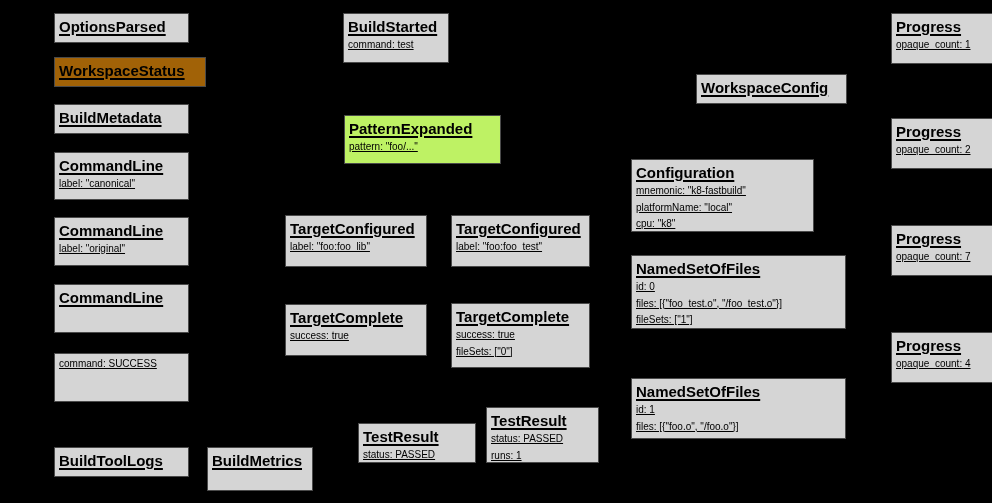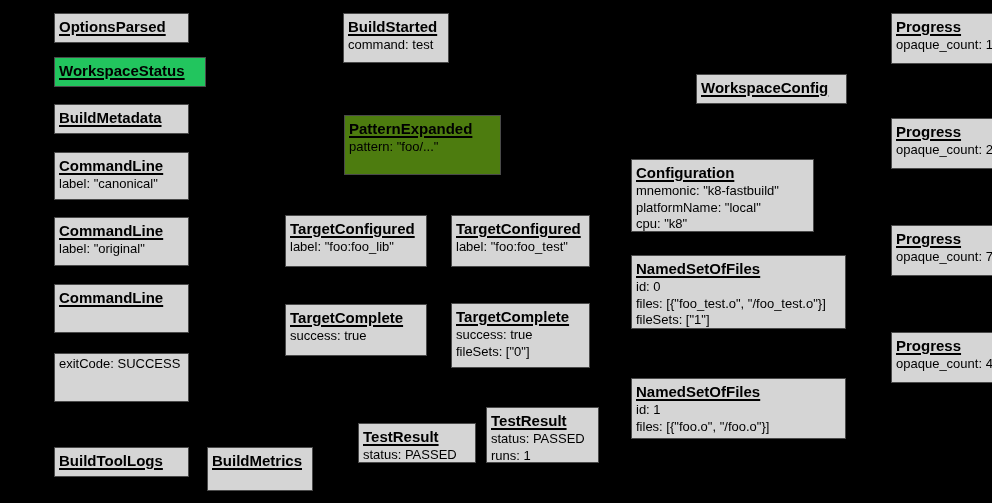--- a/index.html
+++ b/index.html
@@ -31,35 +31,36 @@
     line-height: 21px;
     white-space: nowrap;
   }
   .title-line {
     display: block;
     text-decoration: underline;
     text-decoration-thickness: 2px;
     text-underline-offset: 2px;
   }
   .node-field {
-    font-size: 13px;
+    font-size: 10px;
     line-height: 16.5px;
     white-space: nowrap;
+    text-decoration: underline;
   }
 </style>
 </head>
 <body>
 
 <div id="canvas" style="background: rgb(0, 0, 0);">
     <div class="node" style="left: 10px; top: 13px; width: 135px; height: 30px; background: rgb(213, 213, 213); border-color: rgb(74, 74, 74);">
       <div class="node-title">
         <span class="title-line">OptionsParsed</span>
       </div>
     </div>
-    <div class="node" style="left: 10px; top: 57px; width: 152px; height: 30px; background: #22c55e; border-color: rgb(74, 74, 74);">
+    <div class="node" style="left: 10px; top: 57px; width: 152px; height: 30px; background: #a16207; border-color: rgb(74, 74, 74);">
       <div class="node-title">
         <span class="title-line">WorkspaceStatus</span>
       </div>
     </div>
     <div class="node" style="left: 10px; top: 104px; width: 135px; height: 30px; background: rgb(213, 213, 213); border-color: rgb(74, 74, 74);">
       <div class="node-title">
         <span class="title-line">BuildMetadata</span>
       </div>
     </div>
     <div class="node" style="left: 10px; top: 152px; width: 135px; height: 48px; background: rgb(213, 213, 213); border-color: rgb(74, 74, 74);">
@@ -73,39 +74,39 @@
         <span class="title-line">CommandLine</span>
       </div>
       <div class="node-field">label: "original"</div>
     </div>
     <div class="node" style="left: 10px; top: 284px; width: 135px; height: 49px; background: rgb(213, 213, 213); border-color: rgb(74, 74, 74);">
       <div class="node-title">
         <span class="title-line">CommandLine</span>
       </div>
     </div>
     <div class="node" style="left: 10px; top: 353px; width: 135px; height: 49px; background: rgb(213, 213, 213); border-color: rgb(74, 74, 74);">
-      <div class="node-field">exitCode: SUCCESS</div>
+      <div class="node-field">command: SUCCESS</div>
     </div>
     <div class="node" style="left: 10px; top: 447px; width: 135px; height: 30px; background: rgb(213, 213, 213); border-color: rgb(74, 74, 74);">
       <div class="node-title">
         <span class="title-line">BuildToolLogs</span>
       </div>
     </div>
     <div class="node" style="left: 163px; top: 447px; width: 106px; height: 44px; background: rgb(213, 213, 213); border-color: rgb(74, 74, 74);">
       <div class="node-title">
         <span class="title-line">BuildMetrics</span>
       </div>
     </div>
     <div class="node" style="left: 299px; top: 13px; width: 106px; height: 50px; background: rgb(213, 213, 213); border-color: rgb(74, 74, 74);">
       <div class="node-title">
         <span class="title-line">BuildStarted</span>
       </div>
       <div class="node-field">command: test</div>
     </div>
-    <div class="node" style="left: 300px; top: 115px; width: 157px; height: 60px; background: #4d7c0f; border-color: rgb(74, 74, 74);">
+    <div class="node" style="left: 300px; top: 115px; width: 157px; height: 49px; background: #bef264; border-color: rgb(74, 74, 74);">
       <div class="node-title">
         <span class="title-line">PatternExpanded</span>
       </div>
       <div class="node-field">pattern: "foo/..."</div>
     </div>
     <div class="node" style="left: 241px; top: 215px; width: 142px; height: 52px; background: rgb(213, 213, 213); border-color: rgb(74, 74, 74);">
       <div class="node-title">
         <span class="title-line">TargetConfigured</span>
       </div>
       <div class="node-field">label: "foo:foo_lib"</div>

